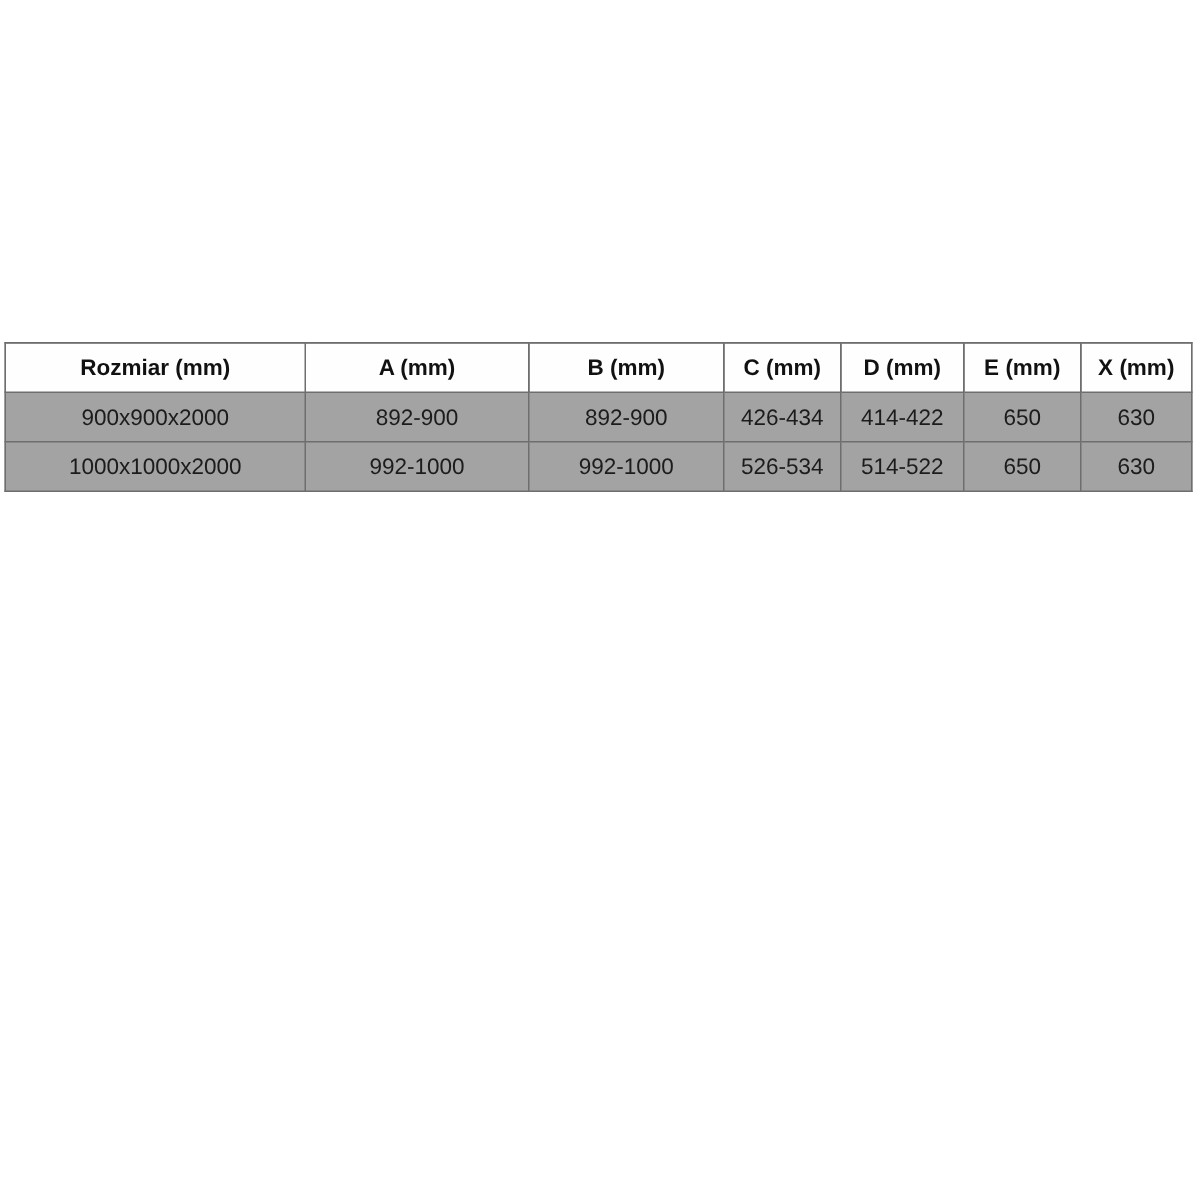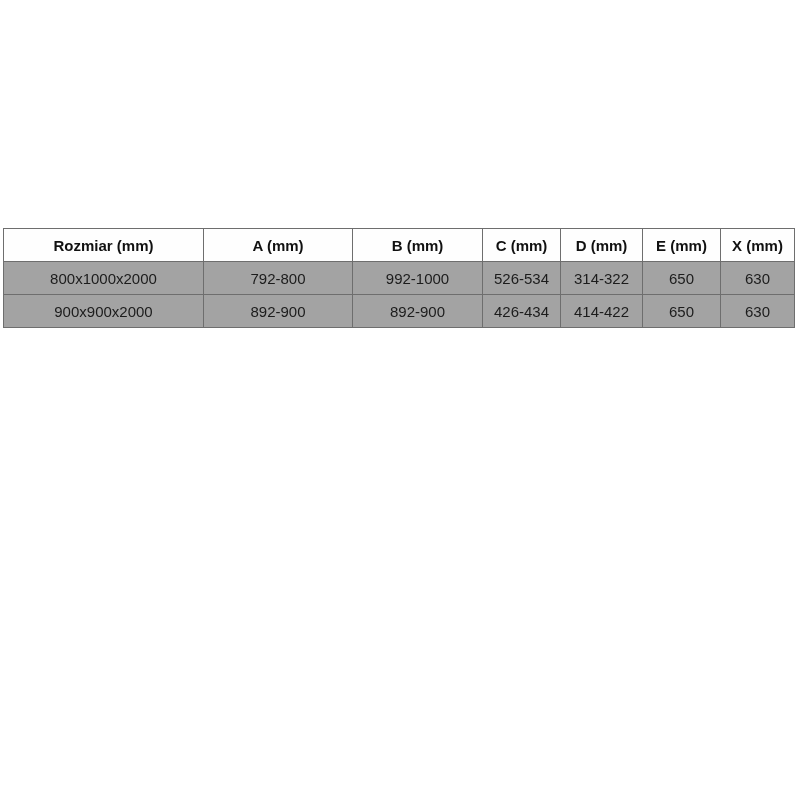--- a/index.html
+++ b/index.html
@@ -65,31 +65,31 @@
       <th>A (mm)</th>
       <th>B (mm)</th>
       <th>C (mm)</th>
       <th>D (mm)</th>
       <th>E (mm)</th>
       <th>X (mm)</th>
     </tr>
   </thead>
   <tbody>
     <tr>
-      <td>800x1000x2000</td>
-      <td>792-800</td>
-      <td>992-1000</td>
-      <td>526-534</td>
-      <td>314-322</td>
-      <td>650</td>
-      <td>630</td>
-    </tr>
-    <tr>
       <td>900x900x2000</td>
       <td>892-900</td>
       <td>892-900</td>
       <td>426-434</td>
       <td>414-422</td>
       <td>650</td>
       <td>630</td>
     </tr>
+    <tr>
+      <td>1000x1000x2000</td>
+      <td>992-1000</td>
+      <td>992-1000</td>
+      <td>526-534</td>
+      <td>514-522</td>
+      <td>650</td>
+      <td>630</td>
+    </tr>
   </tbody>
 </table>
 
 </body></html>

